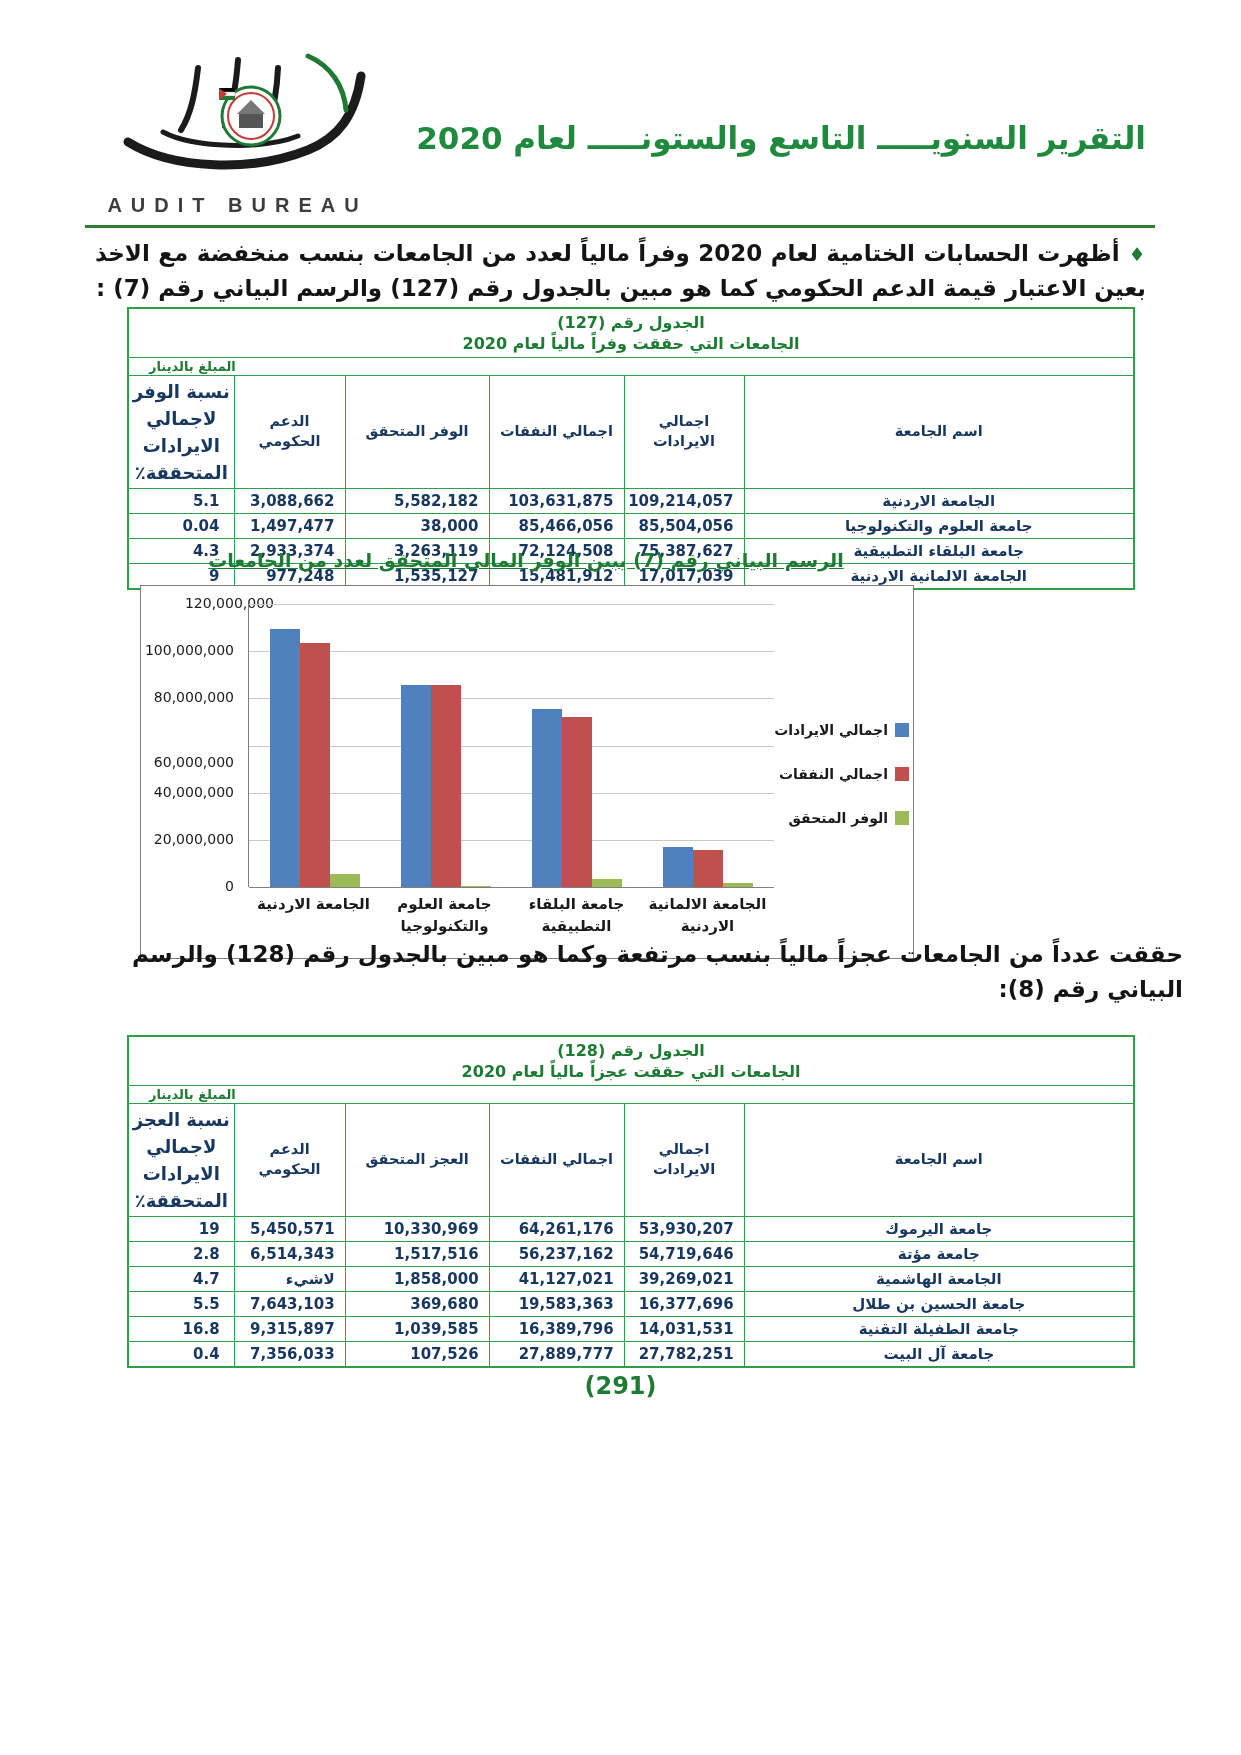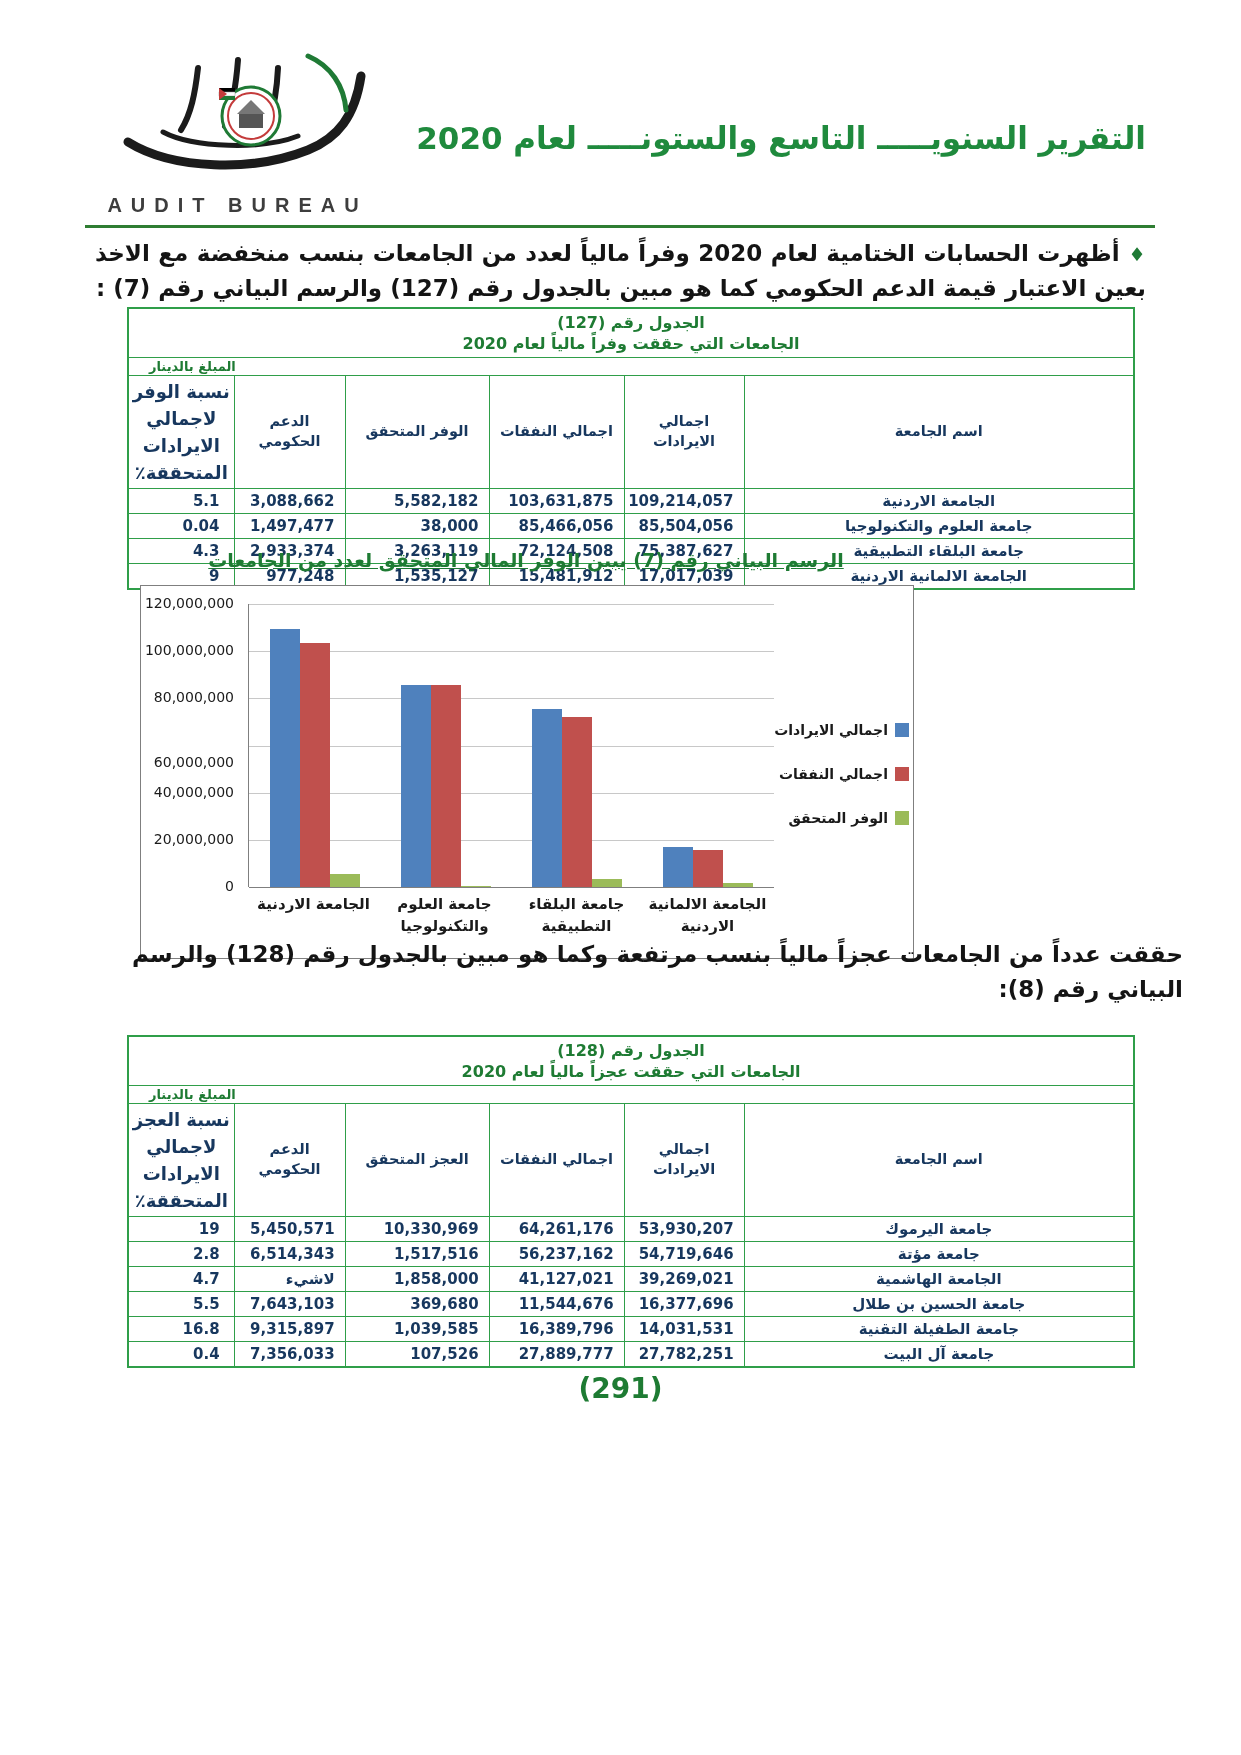--- a/index.html
+++ b/index.html
@@ -67,21 +67,21 @@
     direction:rtl;line-height:1.45;
   }
   .legend{position:absolute;left:648px;top:136px;width:120px;}
   .legend-item{display:flex;direction:rtl;align-items:center;margin-bottom:28px;}
   .swatch{width:14px;height:14px;margin-left:7px;flex:0 0 14px;}
   .legend-label{font-size:14px;font-weight:bold;color:#1a1a1a;white-space:nowrap;}
 
   
   .page-number{
     position:absolute;top:1372px;left:0;width:100%;text-align:center;
-    font-size:28px;font-weight:bold;color:#1e7b33;
+    font-size:24px;font-weight:bold;color:#1e7b33;
   }
 </style>
 </head>
 <body>
 
 <div class="page">
 
   <div class="logo">
     <svg width="270" height="150" viewBox="0 0 270 150">
       <path d="M25,100 C70,128 150,130 205,108 C235,96 252,74 258,34" fill="none" stroke="#1b1b1b" stroke-width="9" stroke-linecap="round"></path>
@@ -168,21 +168,21 @@
           <td class="c-num">977,248</td>
           <td class="c-pct">9</td>
         </tr>
       </tbody>
   </table>
 
   <div class="chart-caption">الرسم البياني رقم (7) يبين الوفر المالي المتحقق لعدد من الجامعات</div>
 
   <div class="chart">
     <div class="ylabels">
-        <div class="ylab" style="top: -9px;">120,000,000</div>
+        <div class="ylab" style="top: -9px; margin-left: 40px;">120,000,000</div>
         <div class="ylab" style="top: 38px;">100,000,000</div>
         <div class="ylab" style="top: 85px;">80,000,000</div>
         <div class="ylab" style="top: 150px;">60,000,000</div>
         <div class="ylab" style="top: 180px;">40,000,000</div>
         <div class="ylab" style="top: 227px;">20,000,000</div>
         <div class="ylab" style="top: 274px;">0</div>
       </div>
     <div class="plot">
         <div class="gridline" style="top: 0px;"></div>
         <div class="gridline" style="top: 47px;"></div>
@@ -277,21 +277,21 @@
           <td class="c-name">الجامعة الهاشمية</td>
           <td class="c-num">39,269,021</td>
           <td class="c-num">41,127,021</td>
           <td class="c-num">1,858,000</td>
           <td class="c-num">لاشيء</td>
           <td class="c-pct">4.7</td>
         </tr>
         <tr>
           <td class="c-name">جامعة الحسين بن طلال</td>
           <td class="c-num">16,377,696</td>
-          <td class="c-num">11,544,676</td>
+          <td class="c-num">19,583,363</td>
           <td class="c-num">369,680</td>
           <td class="c-num">7,643,103</td>
           <td class="c-pct">5.5</td>
         </tr>
         <tr>
           <td class="c-name">جامعة الطفيلة التقنية</td>
           <td class="c-num">14,031,531</td>
           <td class="c-num">16,389,796</td>
           <td class="c-num">1,039,585</td>
           <td class="c-num">9,315,897</td>

